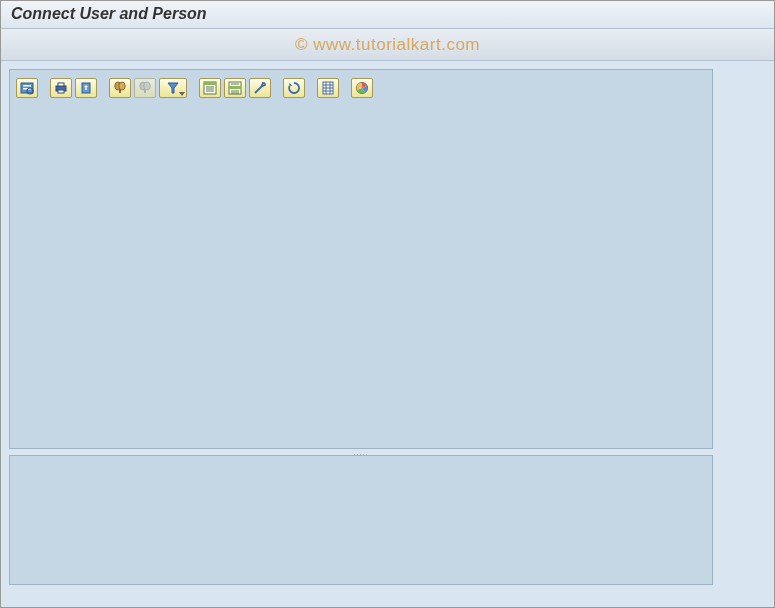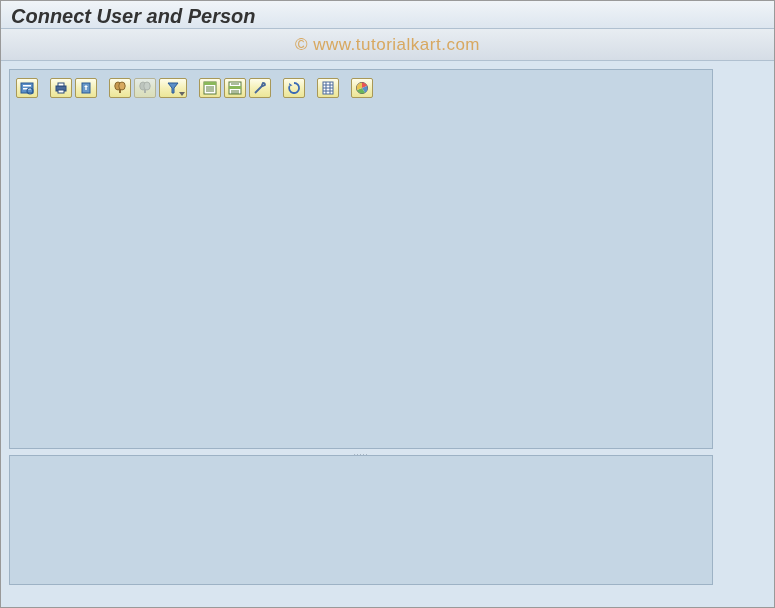--- a/index.html
+++ b/index.html
@@ -15,21 +15,21 @@
       overflow: hidden;
       border: 1px solid #999;
     }
     .title-bar {
       background: linear-gradient(to bottom, #f0f4f8 0%, #dde6ef 100%);
       border-bottom: 1px solid #b0c0d0;
       padding: 4px 10px;
       height: 28px;
     }
     .title-text {
-      font-size: 20px;
+      font-size: 16px;
       font-weight: bold;
       font-style: italic;
       color: #333;
     }
     .sub-bar {
       background: linear-gradient(to bottom, #e8edf2 0%, #d5dde6 100%);
       height: 32px;
       border-bottom: 1px solid #b0c0d0;
       position: relative;
     }

